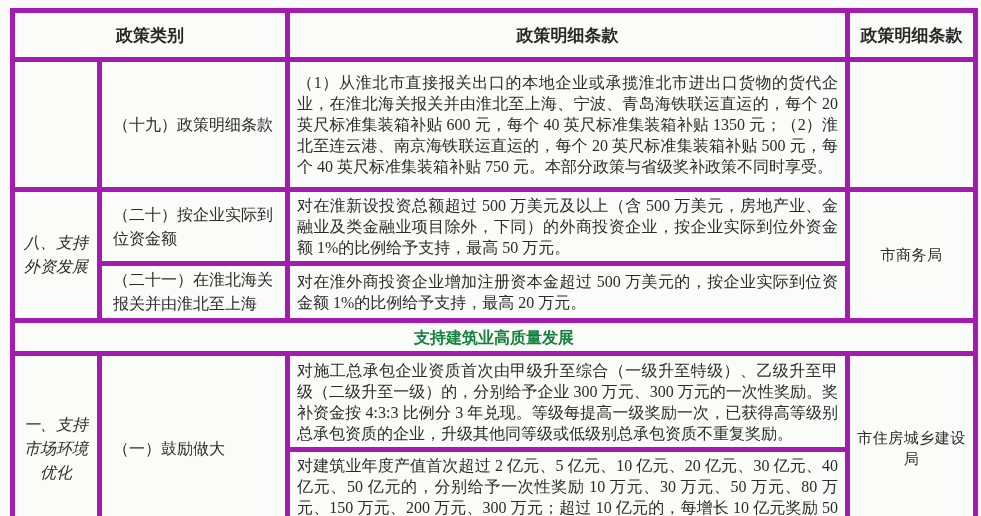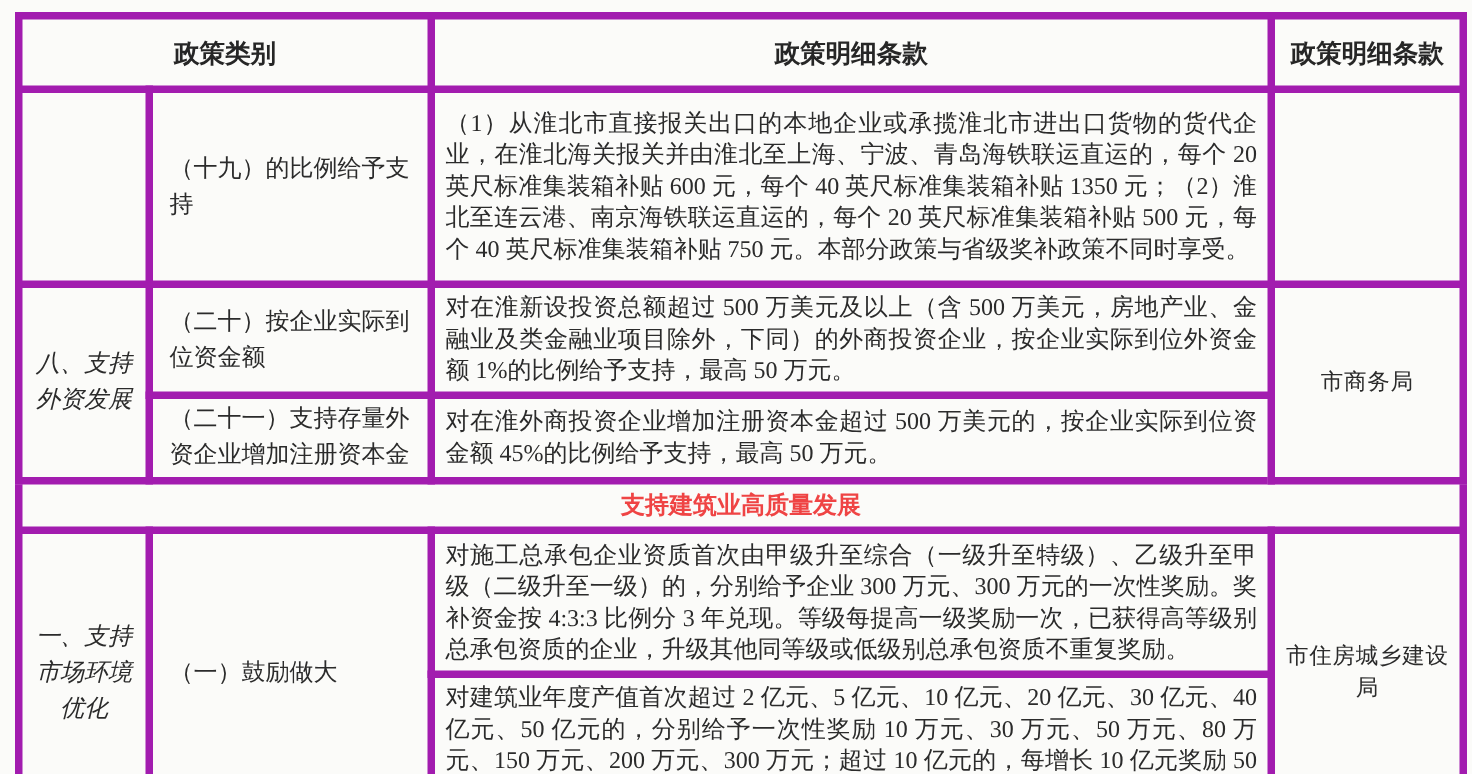--- a/index.html
+++ b/index.html
@@ -32,21 +32,21 @@
     font-weight:bold;
     font-size:17px;
     text-align:center;
     color:#262626;
   }
   td.band{
     font-family:"Liberation Sans", sans-serif;
     font-weight:bold;
     font-size:16px;
     text-align:center;
-    color:#ef4444;
+    color:#15803d;
   }
   td.cat{
     text-align:center;
     line-height:24px;
     padding:13px 4px;
     font-style:italic;
   }
   td.sub{
     text-align:left;
     padding-left:11px;
@@ -77,35 +77,35 @@
 
   <tbody>
       <tr style="height:49px">
     <td class="hdr" colspan="2">政策类别</td>
     <td class="hdr">政策明细条款</td>
     <td class="hdr">政策明细条款</td>
   </tr>
 
   <tr style="height:130px">
     <td class="cat"></td>
-    <td class="sub">（十九）的比例给予支持</td>
+    <td class="sub">（十九）政策明细条款</td>
     <td class="detail">（1）从淮北市直接报关出口的本地企业或承揽淮北市进出口货物的货代企业，在淮北海关报关并由淮北至上海、宁波、青岛海铁联运直运的，每个 20 英尺标准集装箱补贴 600 元，每个 40 英尺标准集装箱补贴 1350 元；（2）淮北至连云港、南京海铁联运直运的，每个 20 英尺标准集装箱补贴 500 元，每个 40 英尺标准集装箱补贴 750 元。本部分政策与省级奖补政策不同时享受。</td>
     <td class="dept"></td>
   </tr>
 
   <tr style="height:65px">
     <td class="cat" rowspan="2">八、支持外资发展</td>
     <td class="sub">（二十）按企业实际到位资金额</td>
     <td class="detail">对在淮新设投资总额超过 500 万美元及以上（含 500 万美元，房地产业、金融业及类金融业项目除外，下同）的外商投资企业，按企业实际到位外资金额 1%的比例给予支持，最高 50 万元。</td>
     <td class="dept" rowspan="2">市商务局</td>
   </tr>
 
   <tr style="height:56px">
-    <td class="sub">（二十一）支持存量外资企业增加注册资本金</td>
-    <td class="detail">对在淮外商投资企业增加注册资本金超过 500 万美元的，按企业实际到位资金额 45%的比例给予支持，最高 50 万元。</td>
+    <td class="sub">（二十一）在淮北海关报关并由淮北至上海</td>
+    <td class="detail">对在淮外商投资企业增加注册资本金超过 500 万美元的，按企业实际到位资金额 1%的比例给予支持，最高 20 万元。</td>
   </tr>
 
   <tr style="height:33px">
     <td class="band" colspan="4">支持建筑业高质量发展</td>
   </tr>
 
   <tr style="height:96px">
     <td class="cat" rowspan="2">一、支持市场环境优化</td>
     <td class="sub" rowspan="2">（一）鼓励做大</td>
     <td class="detail">对施工总承包企业资质首次由甲级升至综合（一级升至特级）、乙级升至甲级（二级升至一级）的，分别给予企业 300 万元、300 万元的一次性奖励。奖补资金按 4:3:3 比例分 3 年兑现。等级每提高一级奖励一次，已获得高等级别总承包资质的企业，升级其他同等级或低级别总承包资质不重复奖励。</td>

